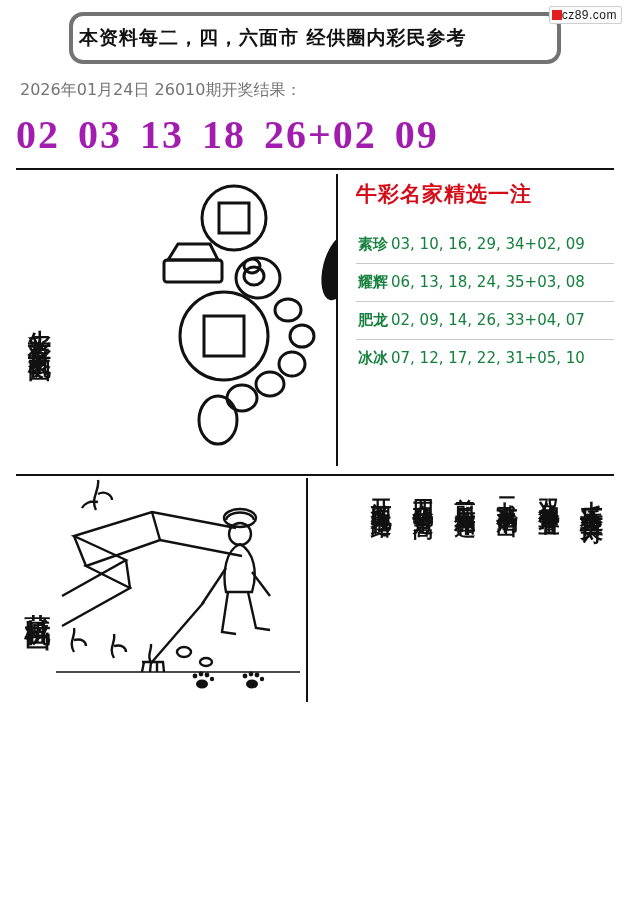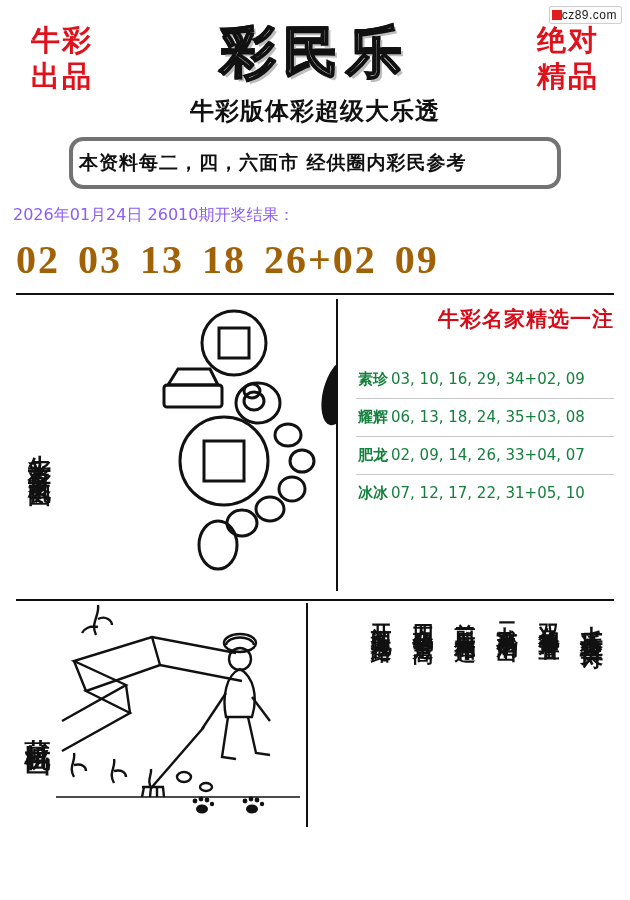--- a/index.html
+++ b/index.html
@@ -105,31 +105,31 @@
     padding: 9px 6px;
     font-size: 19px;
     font-weight: bold;
     color: #111;
     font-family: "DejaVu Sans", sans-serif;
     letter-spacing: 1px;
   }
 
   
   .draw-line {
-    margin: 16px 0 0 13px;
+    margin: 16px 0 0 20px;
     font-size: 16px;
-    color: #8b5cf6;
+    color: #737373;
     font-family: "DejaVu Sans", sans-serif;
   }
   .numbers {
     margin: 10px 0 0 16px;
     font-size: 40px;
     font-weight: bold;
     letter-spacing: 2px;
-    color: #a16207;
+    color: #a21caf;
     font-family: "Liberation Serif", serif;
     white-space: nowrap;
   }
   .numbers span { margin-right: 18px; }
   .numbers span:last-child { margin-right: 0; }
 
   .hr {
     margin: 10px 16px 0 16px;
     border-top: 2px solid #111;
   }
@@ -162,22 +162,22 @@
   .divider-v {
     width: 0;
     border-left: 2px solid #111;
     margin: 4px 8px 4px 0;
   }
   .picks {
     width: 268px;
     padding-left: 10px;
   }
   .picks h3 {
-    margin: 10px 0 28px 0;
-    text-align: right;
+    margin: 10px 0 18px 0;
+    text-align: left;
     font-size: 21px;
     font-weight: bold;
     color: #d50c18;
     font-family: "DejaVu Serif", serif;
     letter-spacing: 1px;
   }
   .pick-row {
     font-size: 15px;
     color: #15803d;
     padding: 9px 0 9px 2px;
@@ -243,34 +243,20 @@
 </head>
 <body>
 
 <div id="page">
 
   <div class="watermark">
     <span class="sq"></span>
     <span class="txt">cz89.com</span>
   </div>
 
-  <div class="header">
-    <div class="corner-left">
-      <div>牛彩</div>
-      <div>出品</div>
-    </div>
-    <div class="corner-right">
-      <div>绝对</div>
-      <div>精品</div>
-    </div>
-    <div class="masthead">
-      <span class="title">彩民乐</span>
-    </div>
-    <div class="subtitle">牛彩版体彩超级大乐透</div>
-  </div>
 
   <div class="notice-wrap">
     <div class="notice">本资料每二，四，六面市 经供圈内彩民参考</div>
   </div>
 
   <div class="draw-line">2026年01月24日  26010期开奖结果：</div>
   <div class="numbers">
     <span>02</span><span>03</span><span>13</span><span>18</span><span>26+02</span><span>09</span>
   </div>
 

